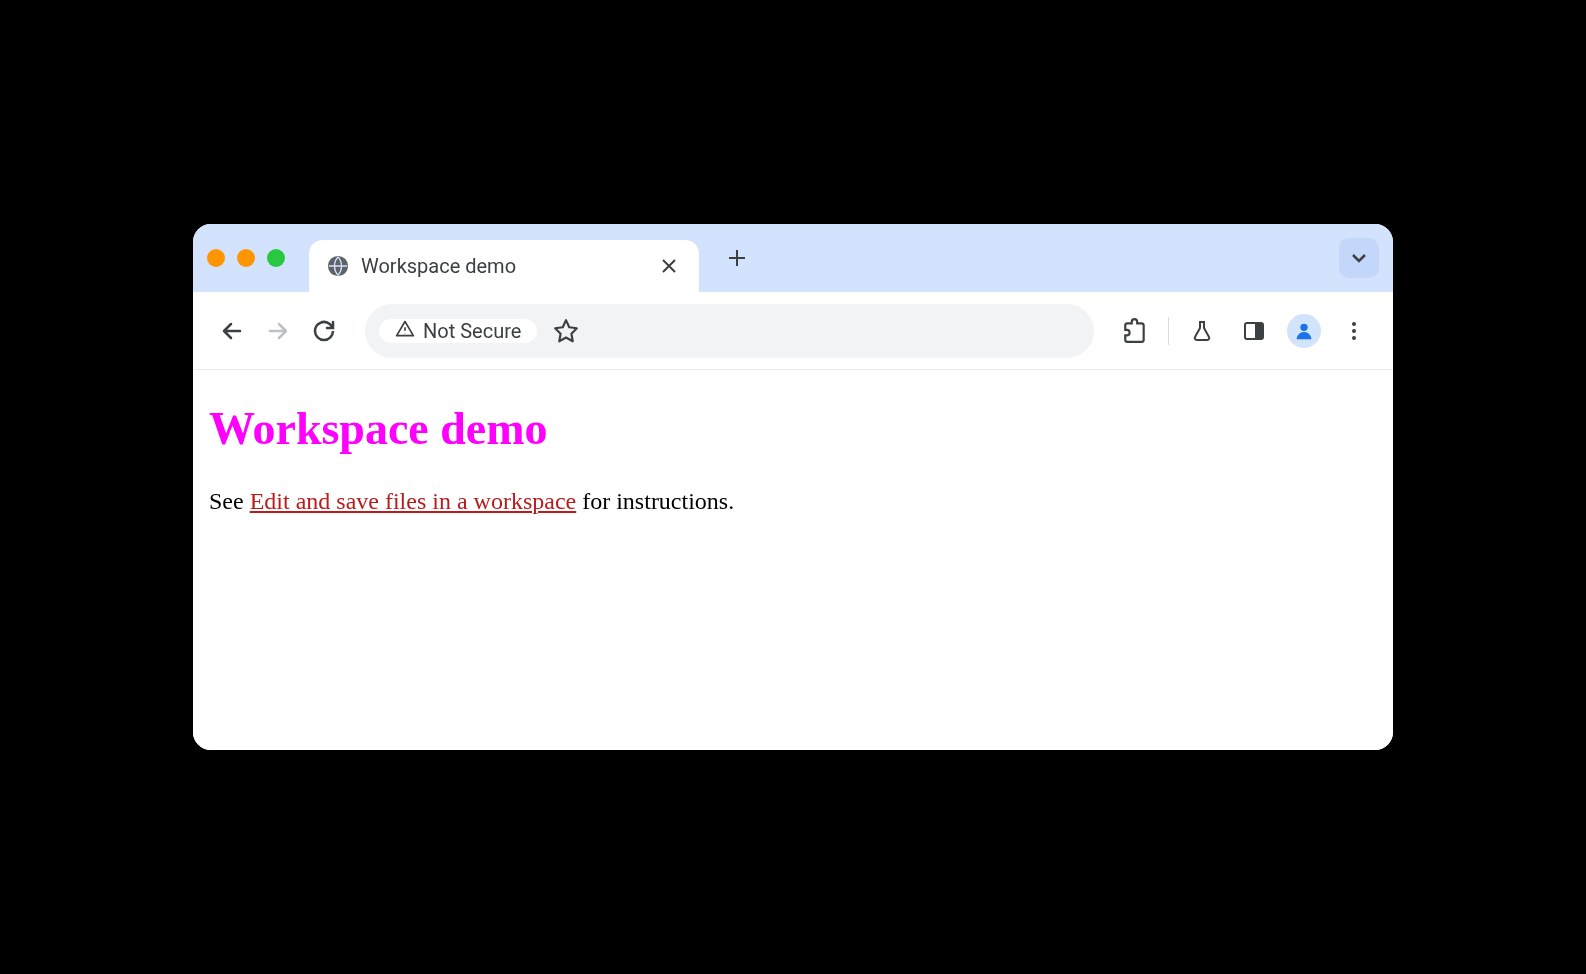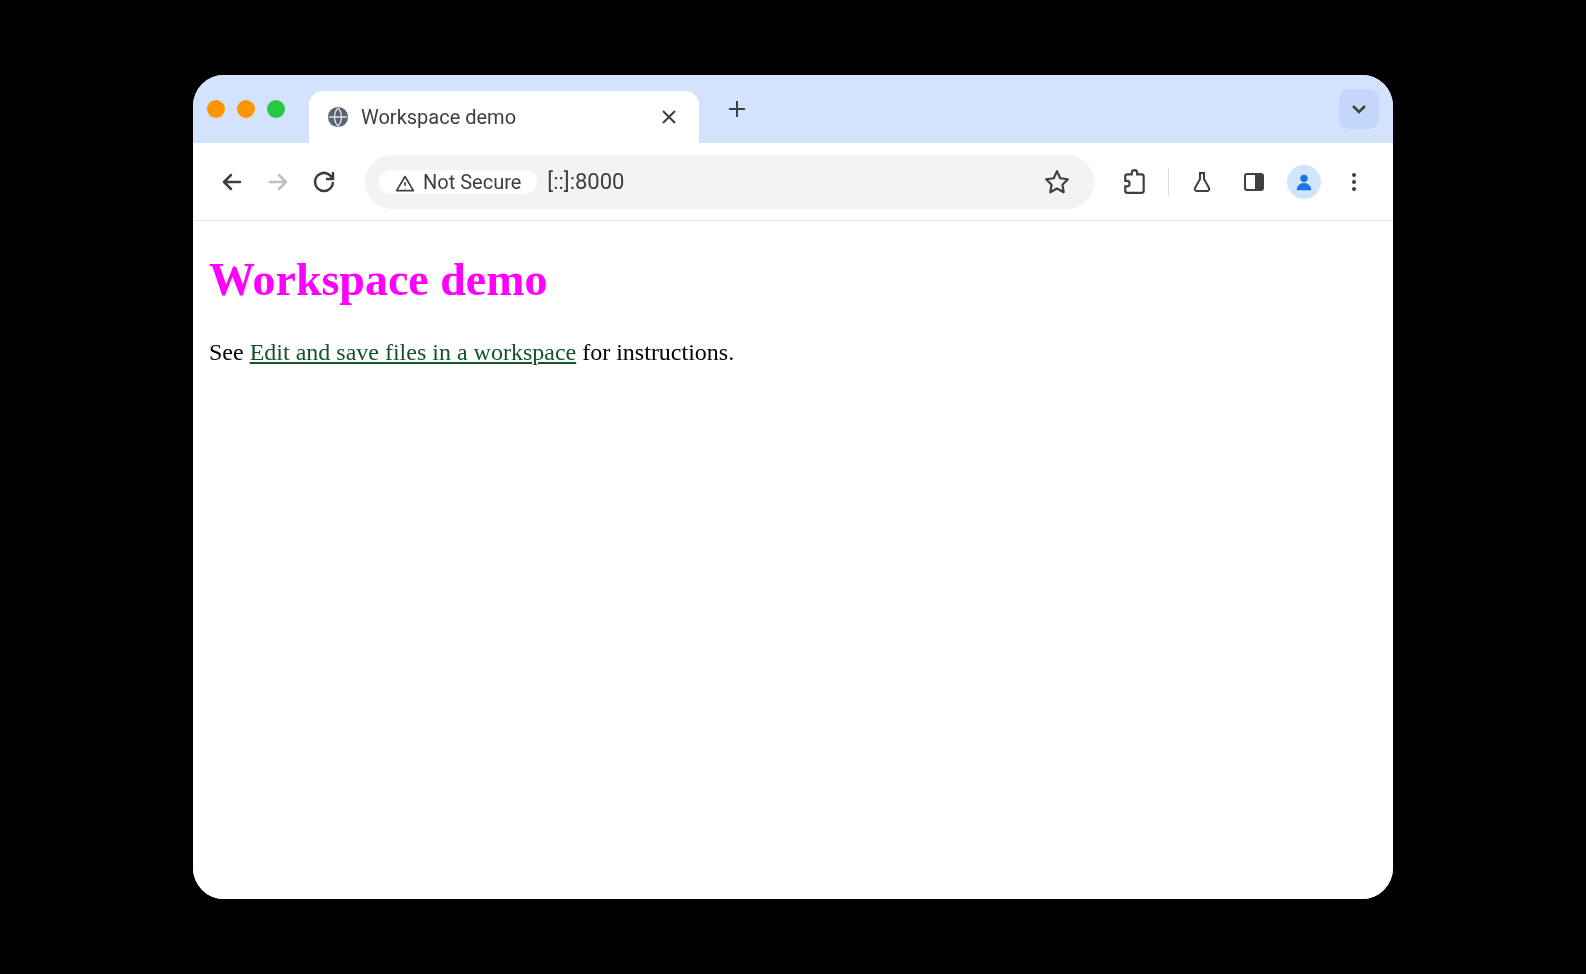--- a/index.html
+++ b/index.html
@@ -11,23 +11,23 @@
       background: #000;
       width: 1586px;
       height: 974px;
       font-family: -apple-system, BlinkMacSystemFont, "Segoe UI", Roboto, sans-serif;
       display: flex;
       align-items: center;
       justify-content: center;
     }
     .browser-window {
       width: 1200px;
-      height: 824px;
-      background: #fff;
-      border-radius: 31px;
+      height: 526px;
+      background: #fff;
+      border-radius: 18px;
       overflow: hidden;
       box-shadow: 0 20px 60px rgba(0,0,0,0.5);
       display: flex;
       flex-direction: column;
     }
     .title-bar {
       background: #d3e3fd;
       height: 68px;
       display: flex;
       align-items: center;
@@ -123,21 +123,21 @@
       align-items: center;
       padding: 0 14px;
       margin: 0 14px;
       gap: 10px;
     }
     .security-chip {
       background: #fff;
       border-radius: 22px;
       padding: 0 16px;
       display: flex;
-      align-items: flex-end;
+      align-items: flex-start;
       gap: 8px;
       font-size: 20px;
       color: #3c4043;
     }
     .url-text {
       font-size: 22px;
       color: #3c4043;
       flex: 1;
     }
     .star-btn {
@@ -183,21 +183,21 @@
       font-weight: bold;
       margin-bottom: 30px;
     }
     .content p {
       font-size: 24px;
       color: #000;
       margin-bottom: 26px;
       line-height: 1.4;
     }
     .content a {
-      color: #14532d;
+      color: #b91c1c;
       text-decoration: underline;
     }
     svg { display: block; }
   </style>
 </head>
 <body>
 
 <div class="browser-window">
   <div class="title-bar">
     <div class="traffic-lights">
@@ -252,21 +252,20 @@
     <div class="address-bar">
       <div class="security-chip">
         <span>
           <svg width="20" height="20" viewBox="0 0 24 24">
               <path d="M12 3L2 20h20L12 3z" stroke="#3c4043" stroke-width="2" fill="none" stroke-linejoin="round"></path>
               <path d="M12 10v4m0 3v.5" stroke="#3c4043" stroke-width="2"></path>
             </svg>
         </span>
         <span>Not Secure</span>
       </div>
-      <span class="url-text">[::]:8000</span>
       <div class="nav-btn star-btn">
         <svg width="26" height="26" viewBox="0 0 24 24">
             <path d="M12 2l3 6.5 7 1-5 5 1.2 7L12 18l-6.2 3.5L7 14.5l-5-5 7-1L12 2z" stroke="#3c4043" stroke-width="2" fill="none" stroke-linejoin="round"></path>
           </svg>
       </div>
     </div>
 
     <div class="toolbar-right">
       <div class="toolbar-icon">
         <svg width="26" height="26" viewBox="0 0 24 24">

